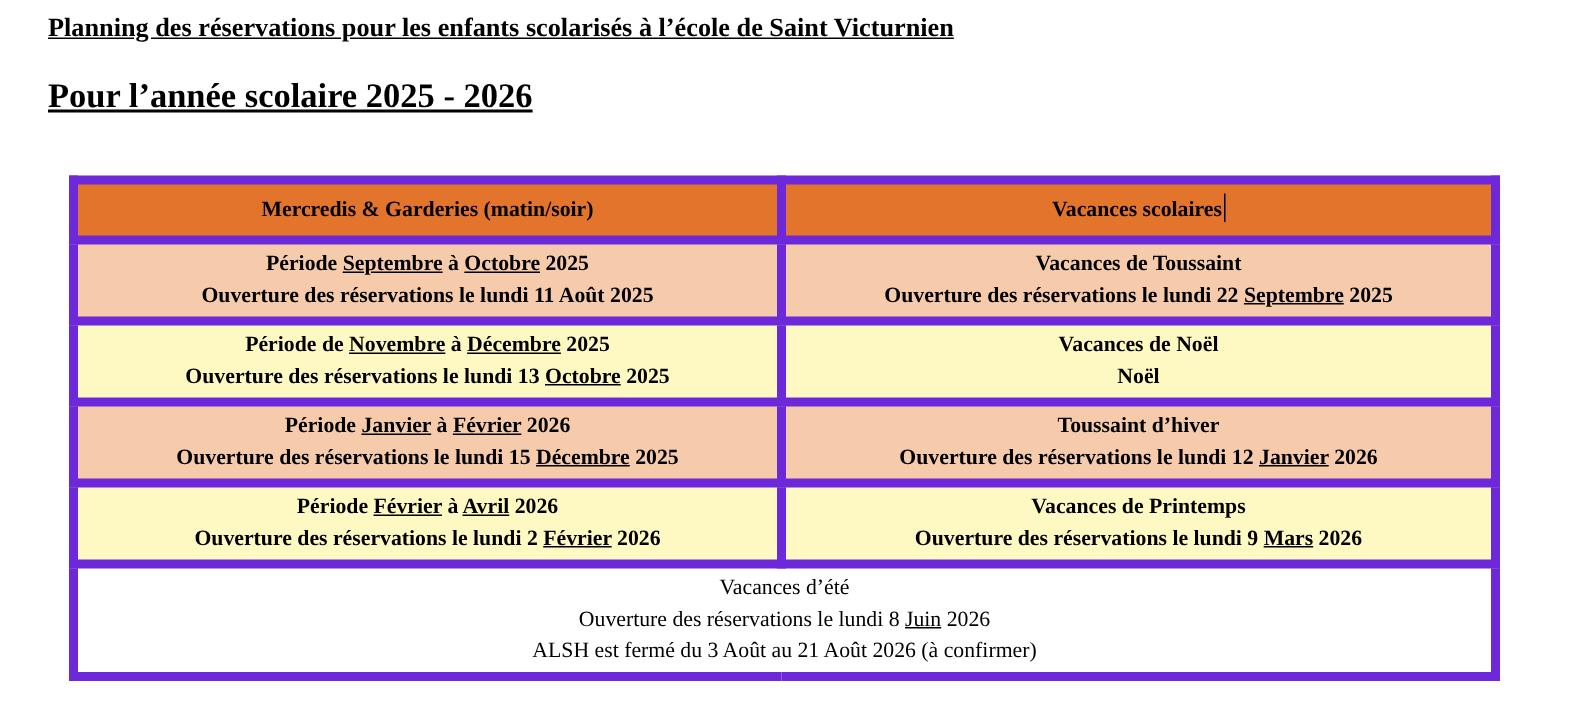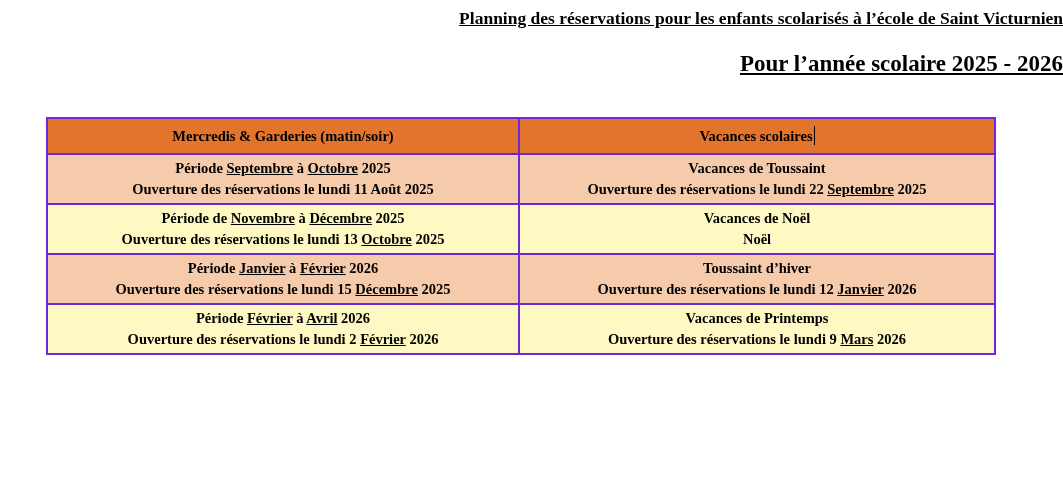--- a/index.html
+++ b/index.html
@@ -14,21 +14,22 @@
     color: #000000;
     overflow: hidden;
   }
   .page {
     position: relative;
     width: 1063px;
     height: 483px;
   }
   .title-block {
     padding-top: 6px;
-    text-align: right;
+    text-align: left;
+    padding-left: 32px;
   }
   .doc-title {
     font-family: "Liberation Serif", serif;
     font-size: 17.5px;
     font-weight: bold;
     text-decoration: underline;
     line-height: 24px;
     margin: 0;
   }
   .doc-subtitle {
@@ -45,21 +46,21 @@
     top: 117px;
     width: 948px;
   }
   table.planning {
     border-collapse: collapse;
     table-layout: fixed;
     width: 948px;
     font-family: "Liberation Serif", serif;
   }
   table.planning td {
-    border: 2px solid #6d28d9;
+    border: 6px solid #6d28d9;
     vertical-align: middle;
     padding: 3px 4px;
     text-align: center;
     font-size: 14.5px;
     line-height: 21px;
     margin-left: 44px;
   }
   td.header-cell {
     background: #E3742B;
     font-size: 19px;
@@ -161,17 +162,24 @@
             <span class="line"><span>Période </span><span class="u">Février</span><span> à </span><span class="u">Avril</span><span> 2026</span></span>
             <span class="line"><span>Ouverture des réservations le lundi 2 </span><span class="u">Février</span><span> 2026</span></span>
           </td>
           <td class="plain">
             <span class="line">Vacances de Printemps</span>
             <span class="line"><span>Ouverture des réservations le lundi 9 </span><span class="u">Mars</span><span> 2026</span></span>
           </td>
         </tr>
 
 
+        <tr>
+          <td class="summer" colspan="2">
+            <span class="line">Vacances d’été</span>
+            <span class="line"><span>Ouverture des réservations le lundi 8 </span><span class="u">Juin</span><span> 2026</span></span>
+            <span class="line">ALSH est fermé du 3 Août au 21 Août 2026 (à confirmer)</span>
+          </td>
+        </tr>
       </tbody>
     </table>
   </div>
 
 </div>
 
 </body></html>

